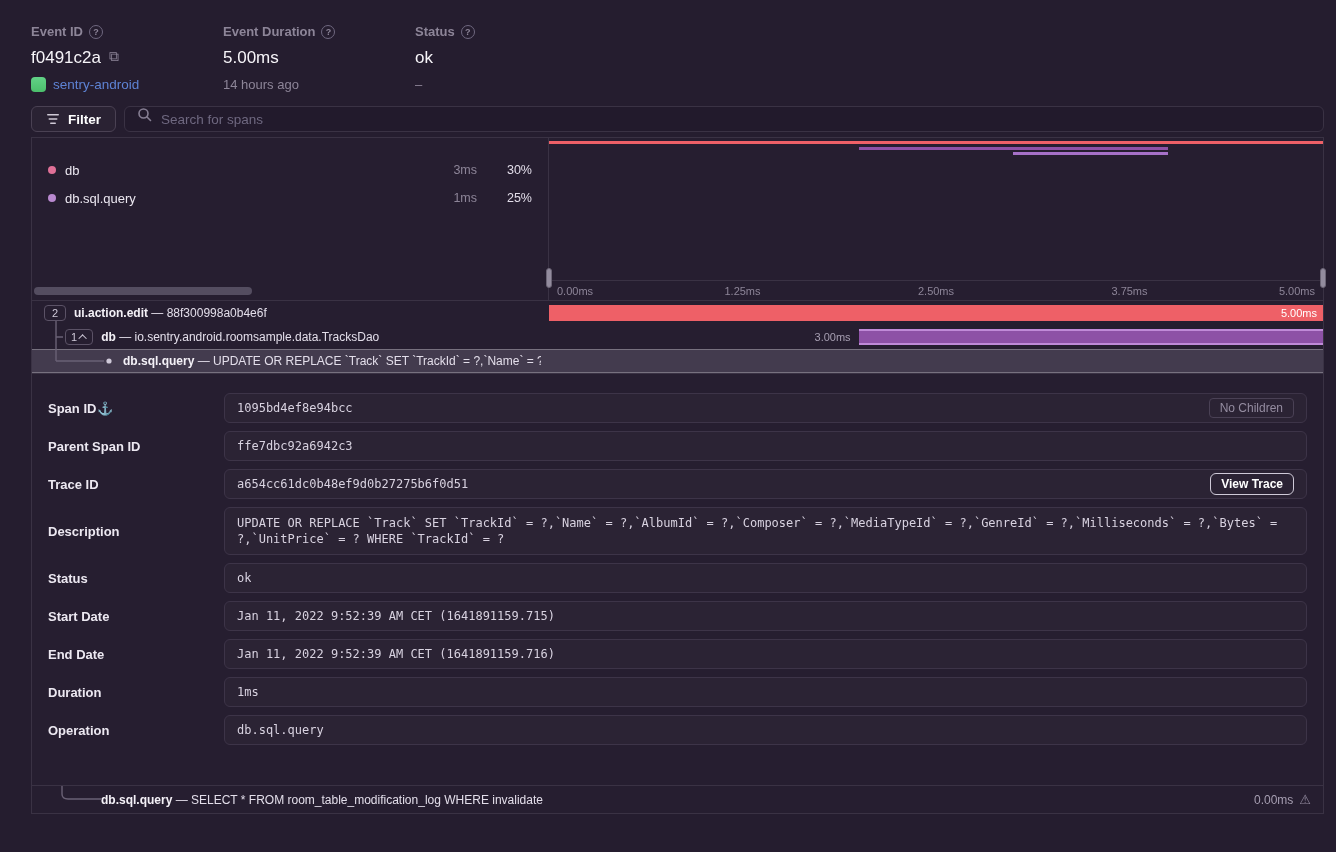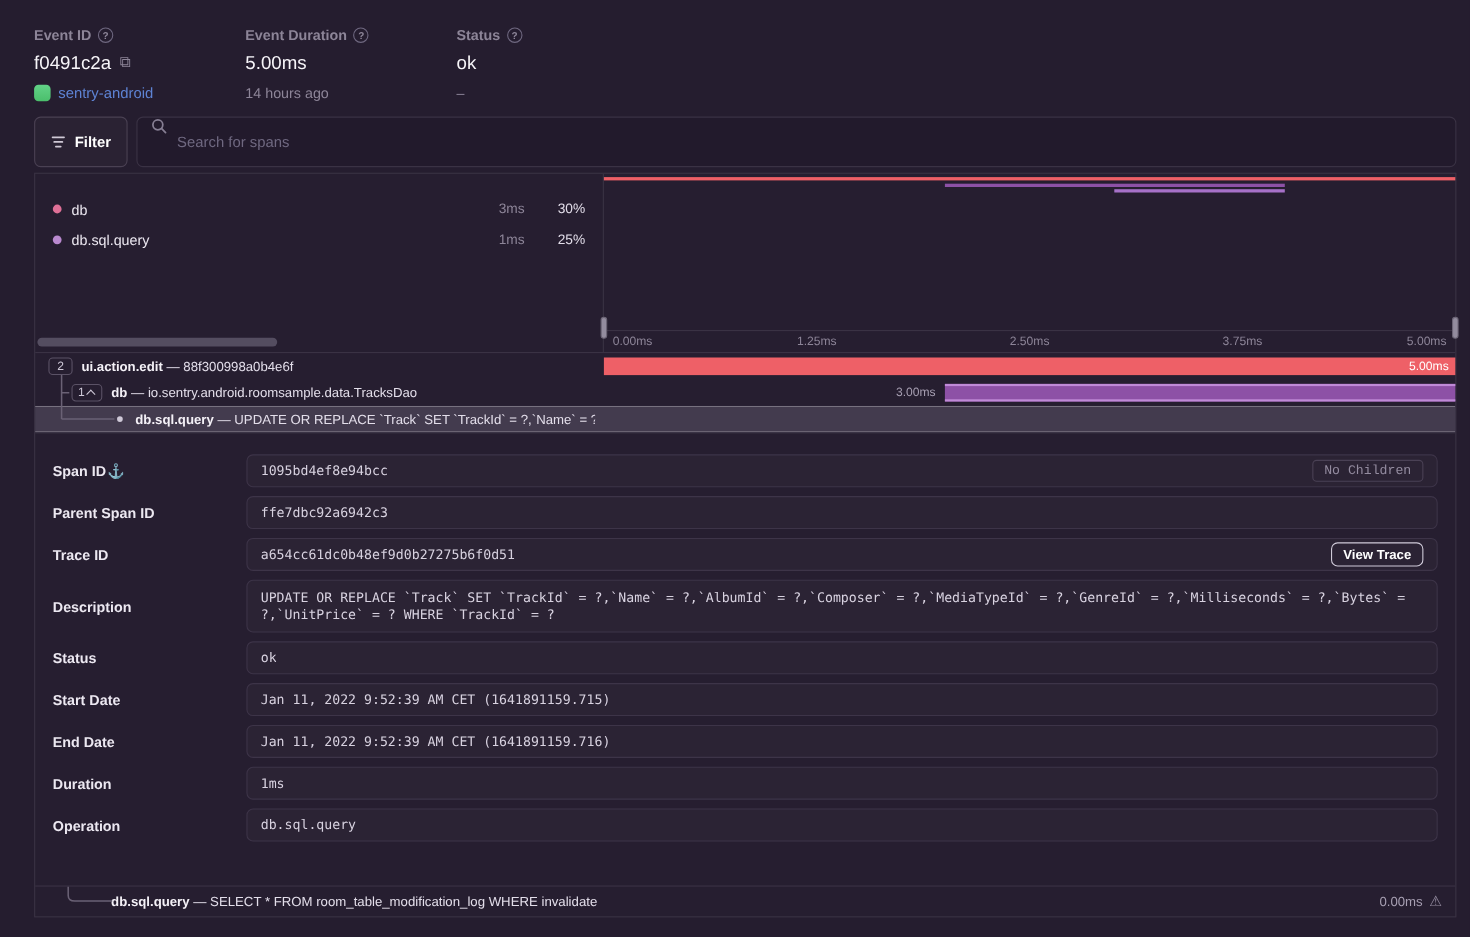--- a/index.html
+++ b/index.html
@@ -32,21 +32,21 @@
   .hcol.c1{width:192px}
   .hcol.c2{width:192px}
   .hlabel{display:flex;align-items:center;gap:6px;color:var(--muted);font-weight:700;font-size:13px}
   .qicon{width:14px;height:14px;border:1px solid #6f6880;border-radius:50%;display:inline-flex;align-items:center;justify-content:center;font-size:9px;color:var(--muted);font-weight:700}
   .hvalue{font-size:17px;color:#f7f5f9;display:flex;gap:8px}
   .copy-icon{color:var(--muted);font-size:14px;cursor:pointer}
   .hsub{display:flex;gap:7px;font-size:13px;color:var(--muted)}
   .proj-icon{width:15px;height:15px;border-radius:4px;background:linear-gradient(180deg,#62d287,#4bbf6c);display:inline-block}
   .proj-link{color:var(--link);text-decoration:none;font-size:13.5px}
   
-  .toolbar{display:flex;gap:8px;padding:0 12px 0 31px;height:46px}
+  .toolbar{display:flex;gap:8px;padding:0 12px 0 31px;height:26px}
   .filter-btn{display:flex;align-items:center;gap:8px;background:#2a2233;border:1px solid #4a4153;border-radius:6px;padding:0 14px;color:#fff;font-weight:700;font-size:13.5px;cursor:pointer}
   .search{flex:1;display:flex;gap:9px;background:#221a2c;border:1px solid var(--border);border-radius:6px;padding:0 12px}
   .search input{flex:1;background:transparent;border:none;outline:none;color:#e6e1ec;font-size:13.5px;font-family:"Liberation Sans",sans-serif}
   .search input::placeholder{color:#6f6880}
   
   .panel{margin:5px 12px 0 31px;border:1px solid var(--border);background:var(--panel)}
   
   .minimap{display:grid;grid-template-columns:517px 1fr;height:163px;border-bottom:1px solid var(--border)}
   .mm-left{position:relative;border-right:1px solid var(--border);padding:18px 16px 0 16px}
   .op-row{display:flex;align-items:center;gap:9px;height:28px;cursor:pointer}
@@ -91,21 +91,21 @@
   .bar-label-out.for-p3{right:calc(40% + 8px)}
   
   .details{border-top:1px solid var(--border);padding:19px 16px 0 16px;height:412px}
   .drow{display:grid;grid-template-columns:176px 1fr;align-items:center;margin-bottom:8px}
   .dlabel{display:flex;align-items:center;gap:1px;font-weight:700;font-size:13px;color:#ece8f1}
   .anchor-icon{color:var(--muted);font-size:13px;cursor:pointer}
   .dfield{background:var(--surface);border:1px solid var(--field-border);border-radius:6px;min-height:30px;display:flex;align-items:center;padding:0 12px;font-family:"DejaVu Sans Mono",monospace;font-size:12px;color:#d8d2e0}
   .dfield.multiline{min-height:46px;align-items:flex-start;padding:7px 12px;line-height:16px}
   .dfield.multiline .dval{white-space:normal;word-break:break-word}
   .dval{white-space:nowrap;overflow:hidden}
-  .no-children{margin-left:auto;font-family:Liberation Mono, monospace;font-size:12px;color:#948ca0;border:1px solid #4a4155;border-radius:4px;padding:2px 10px;background:#2b2334}
+  .no-children{margin-left:auto;font-family:Liberation Sans, sans-serif;font-size:12px;color:#948ca0;border:1px solid #4a4155;border-radius:4px;padding:2px 10px;background:#2b2334}
   .view-trace{margin-left:auto;font-family:"Liberation Sans",sans-serif;font-size:12px;font-weight:700;color:#fff;border:1px solid #cfcad8;border-radius:6px;padding:3px 10px;background:transparent;cursor:pointer}
   
   .bottom-span{position:relative;height:28px;border-top:1px solid var(--border);display:flex;align-items:center;padding-left:69px;padding-right:12px;cursor:pointer}
   .bottom-span .ttitle{flex:1}
   .bdur{font-size:12px;color:var(--muted2)}
   .warn-icon{margin-left:6px;color:#948ca0;font-size:13px}
 </style>
 </head>
 <body>
 

